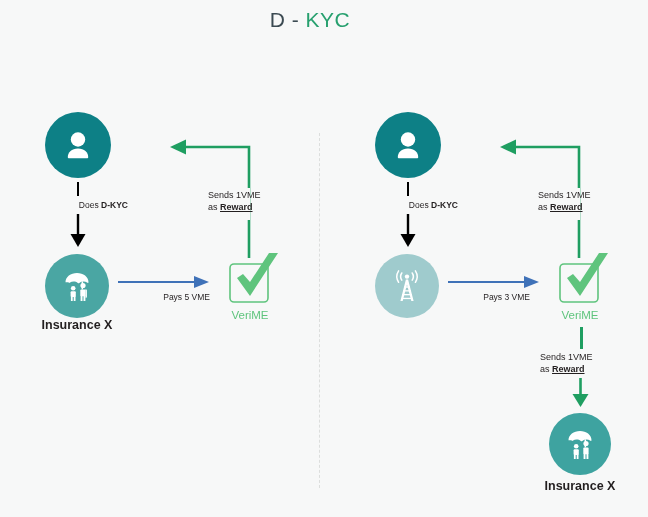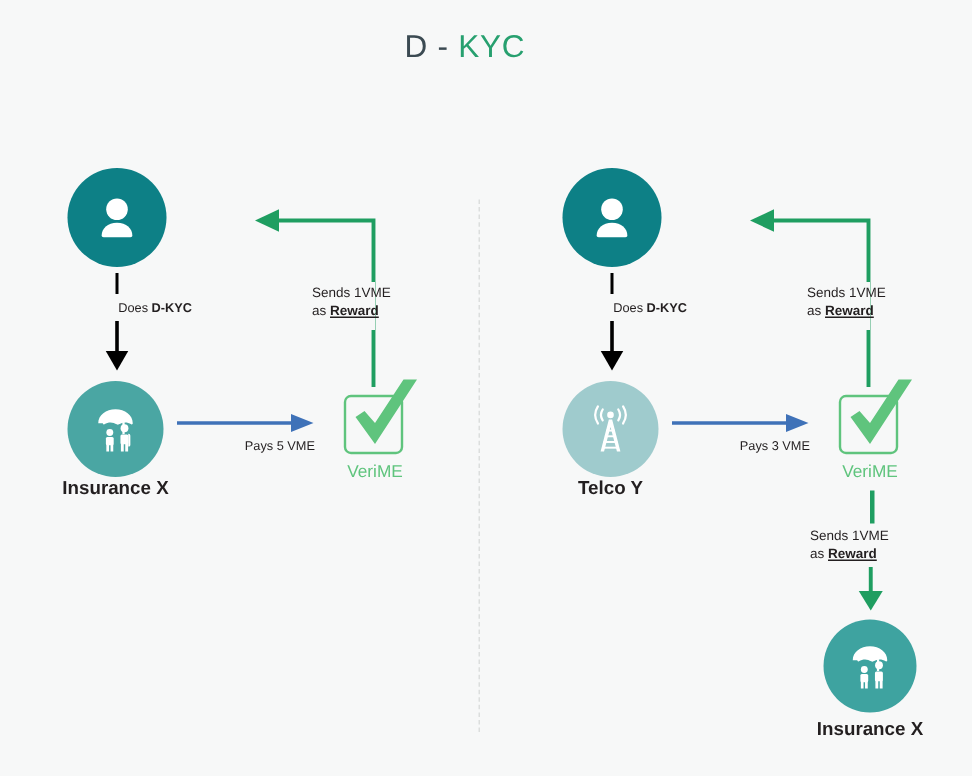--- a/index.html
+++ b/index.html
@@ -23,21 +23,20 @@
   
   #title {
     top: 8px;
     left: 0;
     width: 620px;
     text-align: center;
     font-size: 21px;
     letter-spacing: 0.5px;
     color: #3b4a52;
     font-weight: 400;
-    margin-top: 12px;
   }
   #title .kyc { color: #27a06f; }
 
   
   #divider {
     left: 319px;
     top: 133px;
     width: 0;
     height: 355px;
     border-left: 1.5px dashed #dcdedd;
@@ -220,30 +219,29 @@
         <g fill="#ffffff">
           <rect x="16.2" y="19.4" width="5.6" height="1.3"></rect>
           <rect x="15.3" y="23.2" width="7.4" height="1.3"></rect>
           <rect x="14.4" y="27" width="9.2" height="1.3"></rect>
           <rect x="13.5" y="30.8" width="11" height="1.3"></rect>
         </g>
       </svg>
     </span>
   </div>
 
-  <div class="abs node-label" style="left:357px; top:318px; width:100px;">Telco Y</div>
 
   <div class="abs" style="left:448px; top:275px;">
     <svg width="92" height="14" viewBox="0 0 92 14">
       <line x1="0" y1="7" x2="78" y2="7" stroke="#3f72b8" stroke-width="2.2"></line>
       <polygon points="91,7 76,1 76,13" fill="#3f72b8"></polygon>
     </svg>
   </div>
 
-  <div class="abs edge-text-small" style="left:448px; top:292px; width:92px;">Pays 3 VME</div>
+  <div class="abs edge-text-small" style="left:438px; top:292px; width:92px;">Pays 3 VME</div>
 
   <div class="abs" style="left:556px; top:252px;">
     <span>
       <svg width="54" height="54" viewBox="0 0 54 54">
         <rect x="4" y="12" width="38" height="38" rx="4" fill="none" stroke="#5fc47d" stroke-width="1.6"></rect>
         <path d="M11 26 L24 44 L52 1 L43 1 L24 30 L17 22 Z" fill="#5fc47d"></path>
       </svg>
     </span>
   </div>
 

